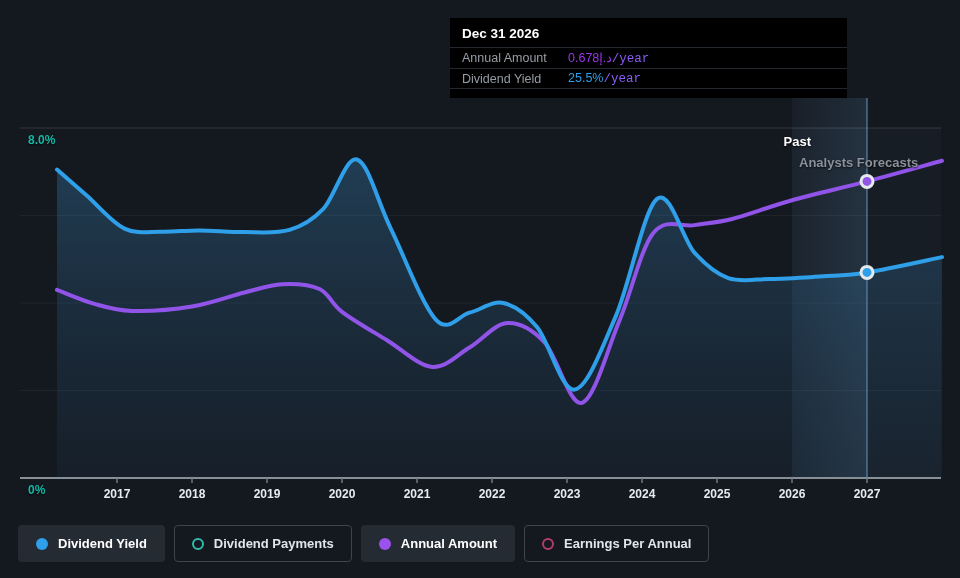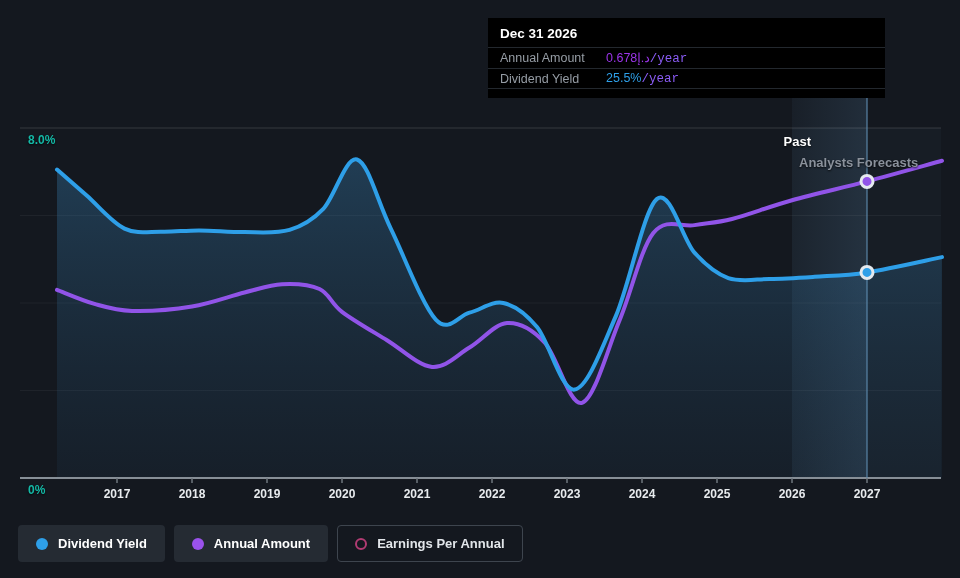--- a/index.html
+++ b/index.html
@@ -3,21 +3,21 @@
 <meta charset="utf-8">
 <style>
   html,body{margin:0;padding:0;background:#14181F;}
   .stage{position:relative;width:960px;height:578px;background:#14181F;overflow:hidden;
          font-family:"Liberation Sans",sans-serif;}
   .stage *{box-sizing:border-box;}
 
   svg.chart{position:absolute;left:0;top:0;}
 
   
-  .tooltip{position:absolute;left:488px;top:18px;width:397px;background:#000;
+  .tooltip{position:absolute;left:450px;top:18px;width:397px;background:#000;
            padding-bottom:9px;z-index:5;}
   .tt-title{padding:8px 12px 6px;font-size:13.5px;font-weight:bold;color:#fff;}
   .tt-row{display:flex;align-items:center;height:21px;padding:0 12px;
           border-top:1px solid #23282E;font-size:12.5px;}
   .tt-row:last-child{border-bottom:1px solid #23282E;}
   .tt-label{width:106px;color:#969DA5;}
   .tt-value{font-weight:normal;}
   .tt-suffix{color:#8b5cf6;font-family:Liberation Mono, monospace;}
 
   
@@ -111,20 +111,24 @@
       <span class="tt-label">Dividend Yield</span>
       <span><span class="tt-value" style="color: rgb(46, 159, 232);">25.5%</span><span class="tt-suffix">/year</span></span>
     </div>
   </div>
 
   <div class="legend">
     <button class="legend-btn active">
       <span class="dot" style="background: rgb(46, 159, 232);"></span>
       <span>Dividend Yield</span>
     </button>
+    <button class="legend-btn inactive">
+      <span class="dot" style="border: 2px solid rgb(47, 188, 171);"></span>
+      <span>Dividend Payments</span>
+    </button>
     <button class="legend-btn active">
       <span class="dot" style="background: rgb(155, 82, 236);"></span>
       <span>Annual Amount</span>
     </button>
     <button class="legend-btn inactive">
       <span class="dot" style="border: 2px solid rgb(177, 59, 114);"></span>
       <span>Earnings Per Annual</span>
     </button>
   </div>
 </div>

